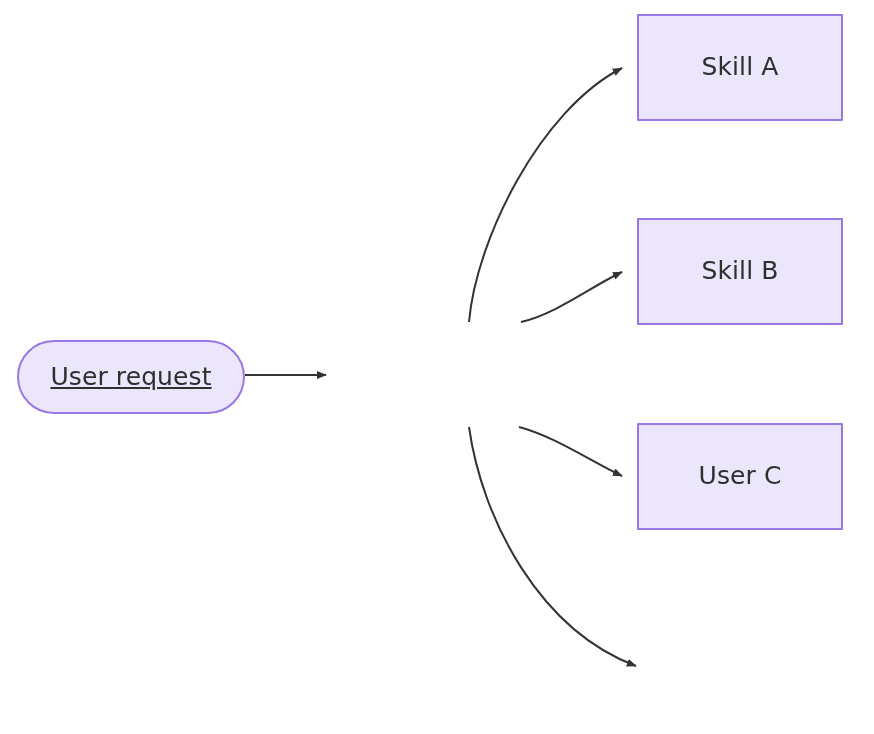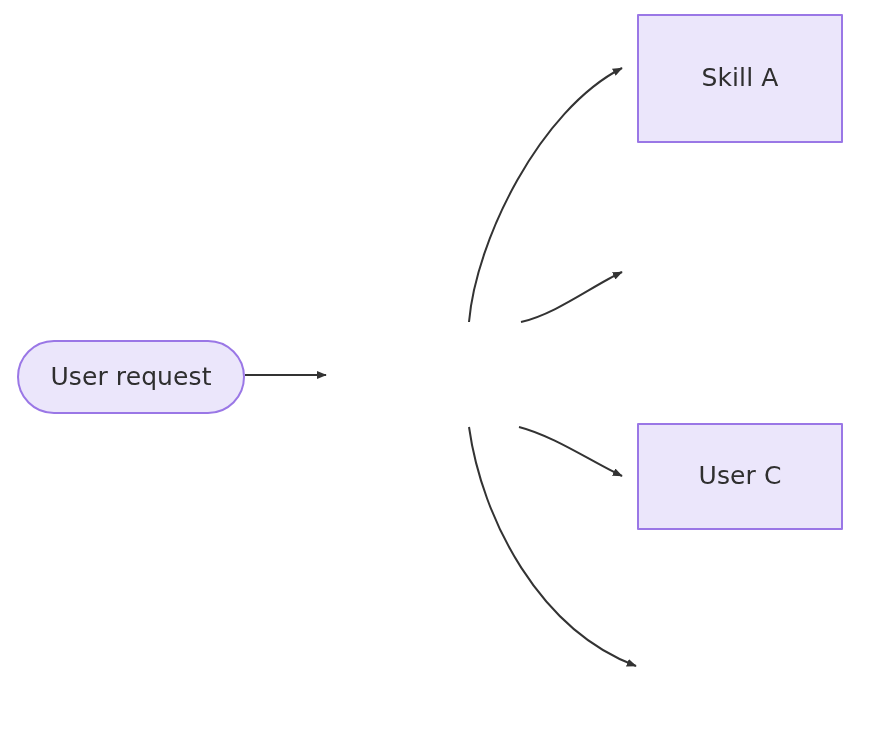--- a/index.html
+++ b/index.html
@@ -68,28 +68,31 @@
 
     <path d="M469,322 C476,240 540,110 622,68" fill="none" stroke="#333333" stroke-width="2" marker-end="url(#arrowhead-filled)"></path>
 
     <path d="M521,322 C556,314 592,286 622,272" fill="none" stroke="#333333" stroke-width="2" marker-end="url(#arrowhead-filled)"></path>
 
     <path d="M519,427 C554,436 592,462 622,476" fill="none" stroke="#333333" stroke-width="2" marker-end="url(#arrowhead-filled)"></path>
 
     <path d="M469,427 C482,520 540,630 636,666" fill="none" stroke="#333333" stroke-width="2" marker-end="url(#arrowhead-filled)"></path>
   </svg>
 
-  <div class="node stadium" style="left:17px; top:340px; width:228px; height:74px;">
+  <div class="node stadium" style="left:17px; top:340px; width:228px; height:74px;text-decoration:underline;">
     <span class="node-label">User request</span>
   </div>
 
 
-  <div class="node rect" style="left:637px; top:14px; width:206px; height:129px;justify-content:center;">
+  <div class="node rect" style="left:637px; top:14px; width:206px; height:107px;justify-content:center;">
     <span class="node-label">Skill A</span>
   </div>
 
+  <div class="node rect" style="left:637px; top:218px; width:206px; height:107px;">
+    <span class="node-label">Skill B</span>
+  </div>
 
   <div class="node rect" style="left:637px; top:423px; width:206px; height:107px;">
     <span class="node-label">User C</span>
   </div>
 
 
 </div>
 
 </body></html>

